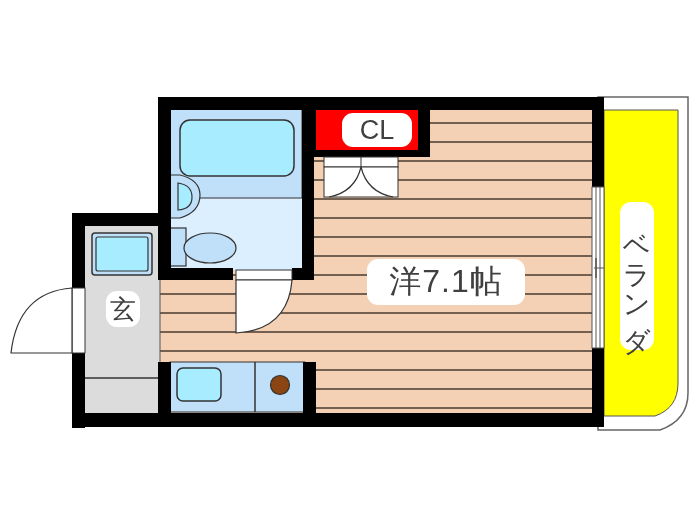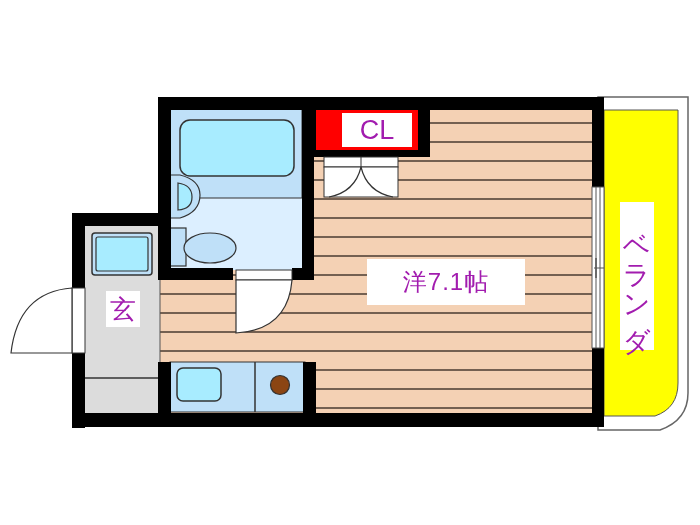--- a/index.html
+++ b/index.html
@@ -1,18 +1,18 @@
 <!DOCTYPE html>
 <html><head>
   <meta charset="utf-8">
   <style>
     html, body { margin: 0; padding: 0; background: #ffffff; }
     body { width: 700px; height: 525px; position: relative; overflow: hidden; font-family: "DejaVu Sans", sans-serif; }
     .abs { position: absolute; box-sizing: border-box; }
-    .label-box { background: #ffffff; display: flex; align-items: center; justify-content: center; color: #a21caf; }
+    .label-box { background: #ffffff; display: flex; align-items: center; justify-content: center; color: #404040; border-radius: 11px; }
   </style>
 </head>
 <body>
 
 <svg class="abs" style="left:0;top:0;" width="700" height="525" viewBox="0 0 700 525">
 
   <path d="M598 97 L688 97 L688 393 Q688 420 660 430 L598 430 Z" fill="#ffffff" stroke="#666" stroke-width="1.5"></path>
 
   <path d="M604 110 L678 110 L678 383 Q678 408 655 416 L604 416 Z" fill="#ffff00" stroke="#555" stroke-width="1"></path>
 
@@ -107,15 +107,15 @@
   <line x1="596" y1="187" x2="596" y2="348" stroke="#555" stroke-width="1"></line>
   <line x1="600" y1="187" x2="600" y2="348" stroke="#555" stroke-width="1"></line>
   <line x1="594" y1="268" x2="604" y2="268" stroke="#555" stroke-width="1"></line>
   <line x1="596" y1="258" x2="596" y2="278" stroke="#555" stroke-width="1.5"></line>
 </svg>
 
 <div class="abs label-box" style="left:342px;top:113px;width:70px;height:34px;font-size:27px;font-family:'Liberation Sans',sans-serif;">CL</div>
 
 <div class="abs label-box" style="left:106px;top:291px;width:34px;height:36px;font-size:26px;">玄</div>
 
-<div class="abs label-box" style="left:367px;top:259px;width:158px;height:46px;font-size:24px;font-family:'Liberation Sans',sans-serif;letter-spacing:1px;">洋7.1帖</div>
+<div class="abs label-box" style="left:367px;top:259px;width:158px;height:46px;font-size:32px;font-family:'Liberation Sans',sans-serif;letter-spacing:1px;">洋7.1帖</div>
 
 <div class="abs label-box" style="left:620px;top:202px;width:34px;height:148px;font-size:27px;writing-mode:vertical-rl;text-orientation:upright;line-height:1;">ベランダ</div>
 
 </body></html>

